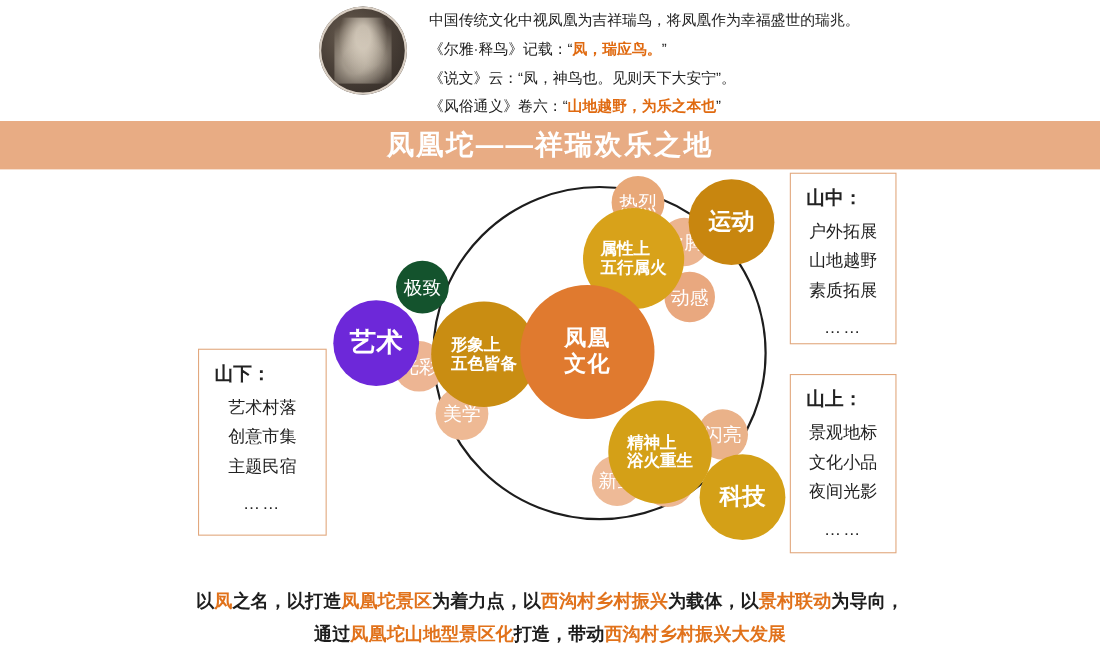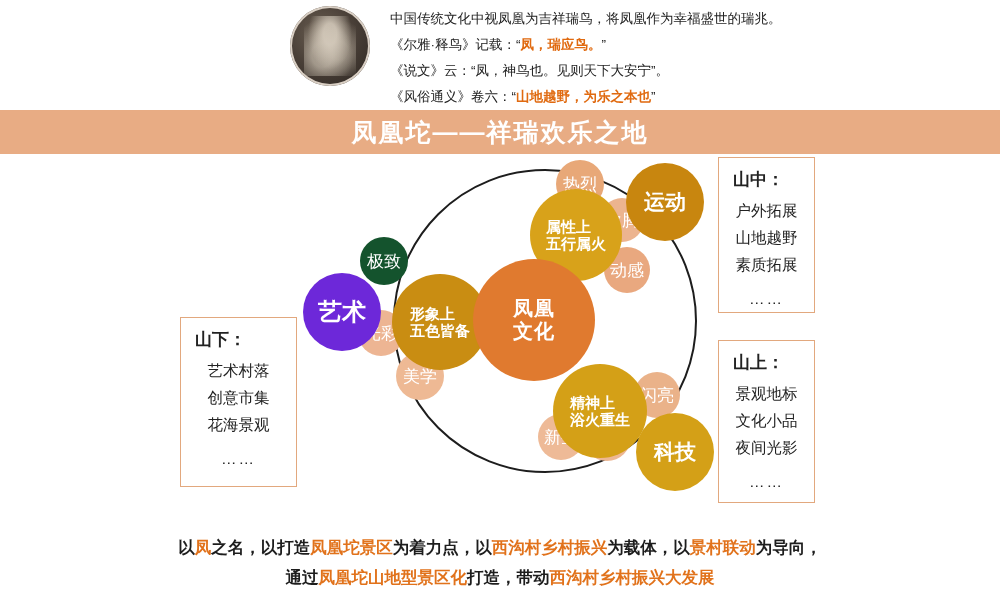--- a/index.html
+++ b/index.html
@@ -120,21 +120,21 @@
   <div class="b b-attr">属性上<br>五行属火</div>
   <div class="b b-spirit">精神上<br>浴火重生</div>
 
   <div class="b b-core">凤凰<br>文化</div>
 
   <div class="box box-left">
     <div class="bt">山下：</div>
     <ul>
       <li>艺术村落</li>
       <li>创意市集</li>
-      <li>花海景观</li>
+      <li>主题民宿</li>
     </ul>
     <div class="dots">……</div>
   </div>
 
   <div class="box box-rt">
     <div class="bt">山中：</div>
     <ul>
       <li>户外拓展</li>
       <li>山地越野</li>
       <li>素质拓展</li>

